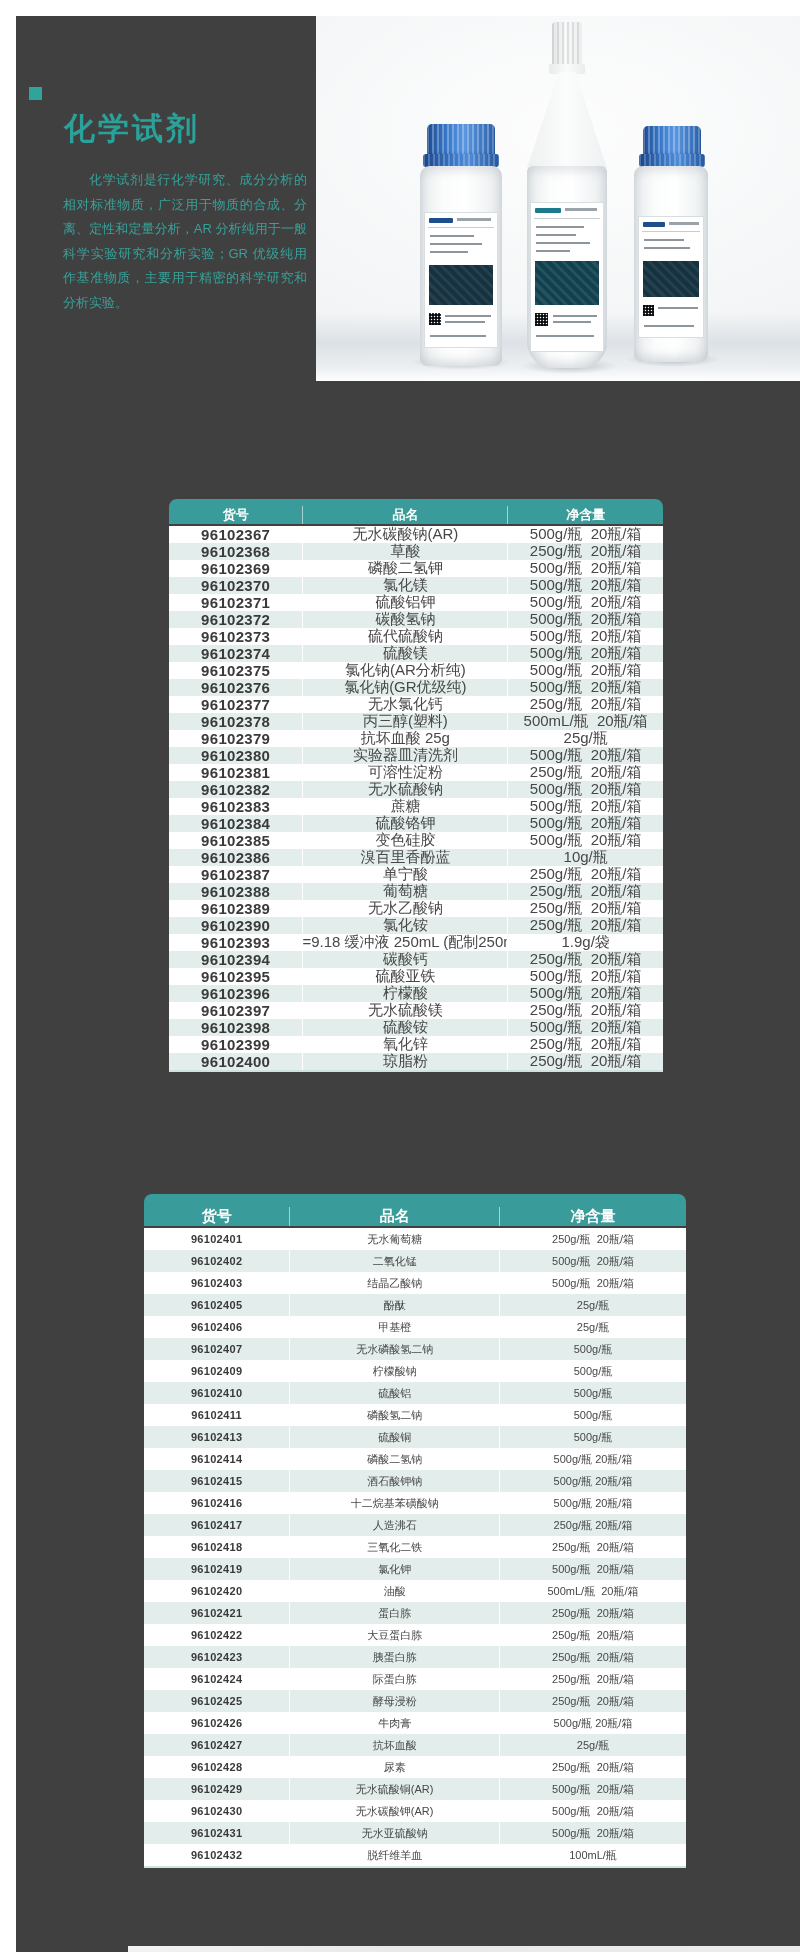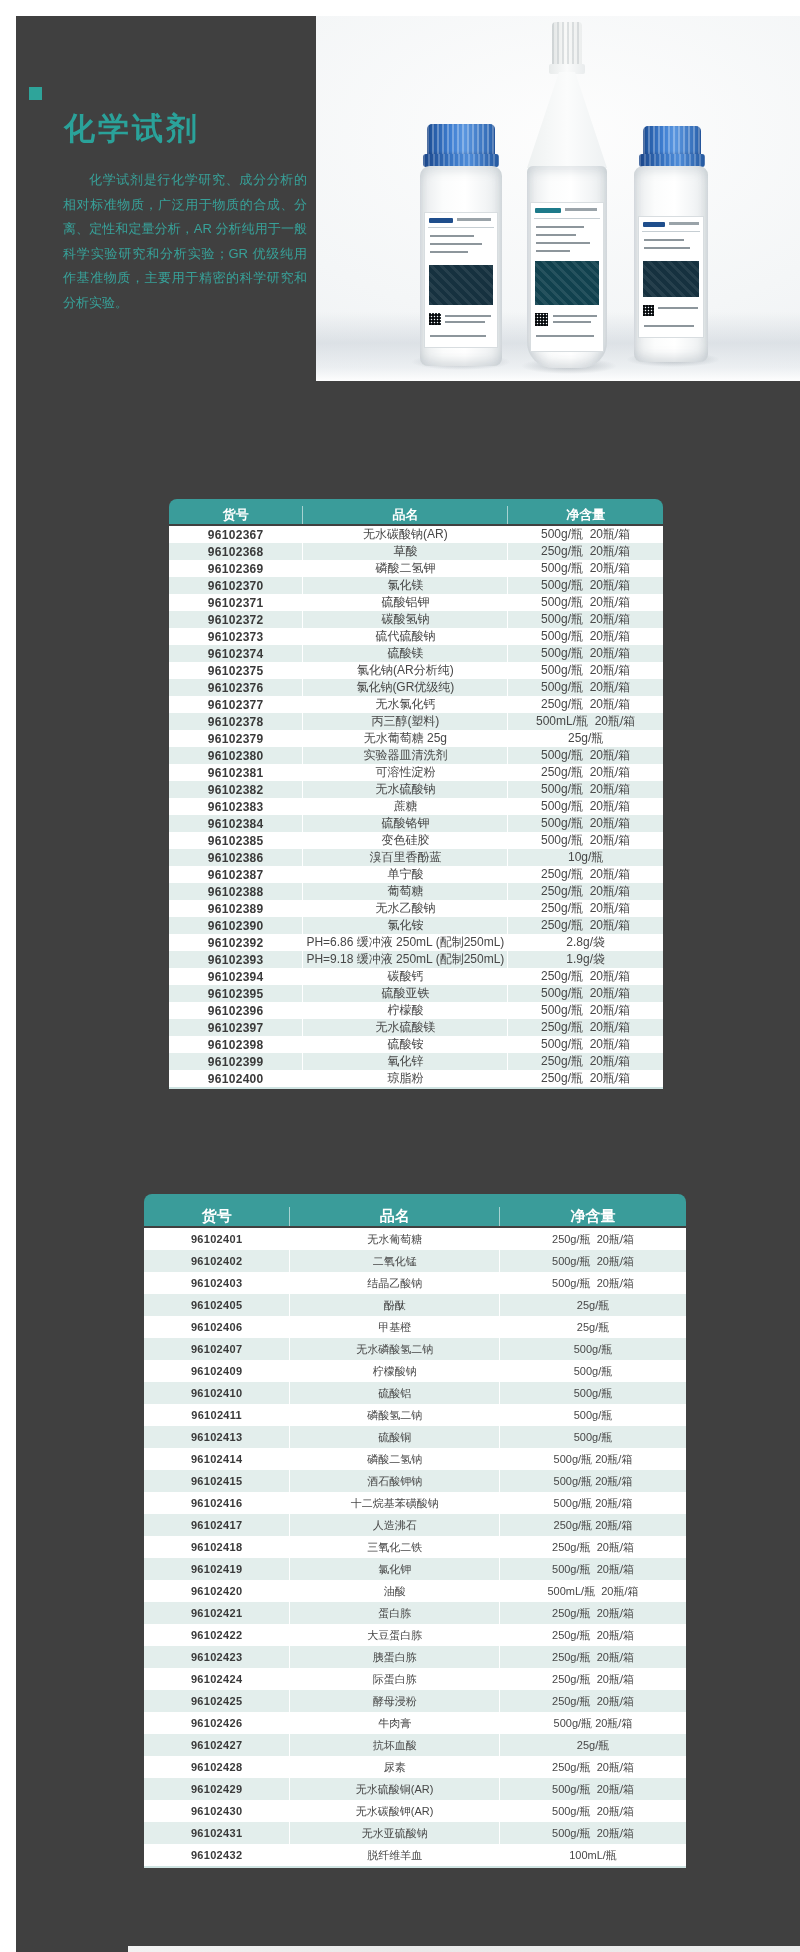--- a/index.html
+++ b/index.html
@@ -84,21 +84,21 @@
   .t-row{display:flex;align-items:stretch;background:#fff;}
   .t-row:nth-child(even){background:#e3eeec;}
   .t-cell{
     display:flex;align-items:center;justify-content:center;box-sizing:border-box;
     color:#474747;white-space:pre;overflow:hidden;
   }
   .t-cell + .t-cell{border-left:1px solid #fff;}
   .t-cell.c0{font-weight:bold;color:#3a3a3a;letter-spacing:.3px;}
   .t1{left:153px;top:483px;width:494px;}
   .t1 .t-head{height:25px;font-size:13px;}
-  .t1 .t-row{height:17px;font-size:12px;}
+  .t1 .t-row{height:17px;font-size:15px;}
   .t1 .c0{width:27%;} .t1 .c1{width:41.5%;} .t1 .c2{width:31.5%;}
   .t2{left:128px;top:1178px;width:542px;}
   .t2 .t-head{height:32px;font-size:15px;}
   .t2 .t-row{height:22px;font-size:11px;}
   .t2 .c0{width:26.8%;} .t2 .c1{width:38.7%;} .t2 .c2{width:34.5%;}
   
   .bottom-band{
     position:absolute;left:112px;top:1930px;width:688px;height:22px;
     background:linear-gradient(90deg,#f2f2f2,#e9e9e9 40%,#ececec);
   }
@@ -239,21 +239,21 @@
           <div class="t-cell c1">无水氯化钙</div>
           <div class="t-cell c2">250g/瓶  20瓶/箱</div>
         </div>
         <div class="t-row">
           <div class="t-cell c0">96102378</div>
           <div class="t-cell c1">丙三醇(塑料)</div>
           <div class="t-cell c2">500mL/瓶  20瓶/箱</div>
         </div>
         <div class="t-row">
           <div class="t-cell c0">96102379</div>
-          <div class="t-cell c1">无水葡萄糖 25g</div>
+          <div class="t-cell c1">抗坏血酸 25g</div>
           <div class="t-cell c2">25g/瓶</div>
         </div>
         <div class="t-row">
           <div class="t-cell c0">96102380</div>
           <div class="t-cell c1">实验器皿清洗剂</div>
           <div class="t-cell c2">500g/瓶  20瓶/箱</div>
         </div>
         <div class="t-row">
           <div class="t-cell c0">96102381</div>
           <div class="t-cell c1">可溶性淀粉</div>
@@ -296,25 +296,20 @@
         </div>
         <div class="t-row">
           <div class="t-cell c0">96102389</div>
           <div class="t-cell c1">无水乙酸钠</div>
           <div class="t-cell c2">250g/瓶  20瓶/箱</div>
         </div>
         <div class="t-row">
           <div class="t-cell c0">96102390</div>
           <div class="t-cell c1">氯化铵</div>
           <div class="t-cell c2">250g/瓶  20瓶/箱</div>
-        </div>
-        <div class="t-row">
-          <div class="t-cell c0">96102392</div>
-          <div class="t-cell c1">PH=6.86 缓冲液 250mL (配制250mL)</div>
-          <div class="t-cell c2">2.8g/袋</div>
         </div>
         <div class="t-row">
           <div class="t-cell c0">96102393</div>
           <div class="t-cell c1">PH=9.18 缓冲液 250mL (配制250mL)</div>
           <div class="t-cell c2">1.9g/袋</div>
         </div>
         <div class="t-row">
           <div class="t-cell c0">96102394</div>
           <div class="t-cell c1">碳酸钙</div>
           <div class="t-cell c2">250g/瓶  20瓶/箱</div>

